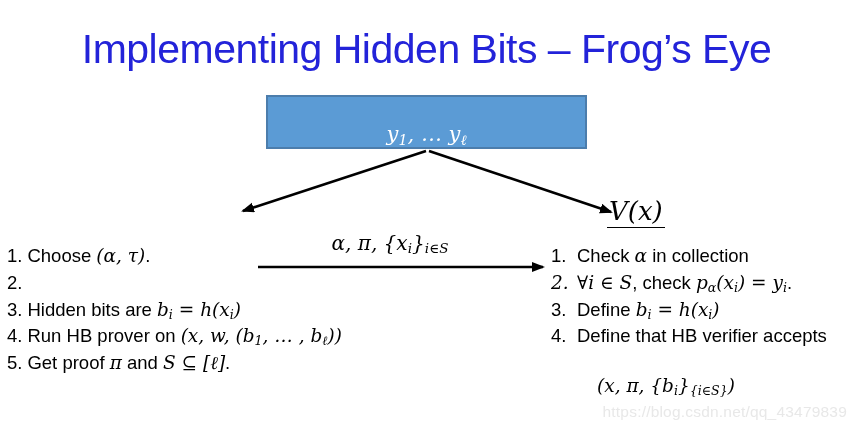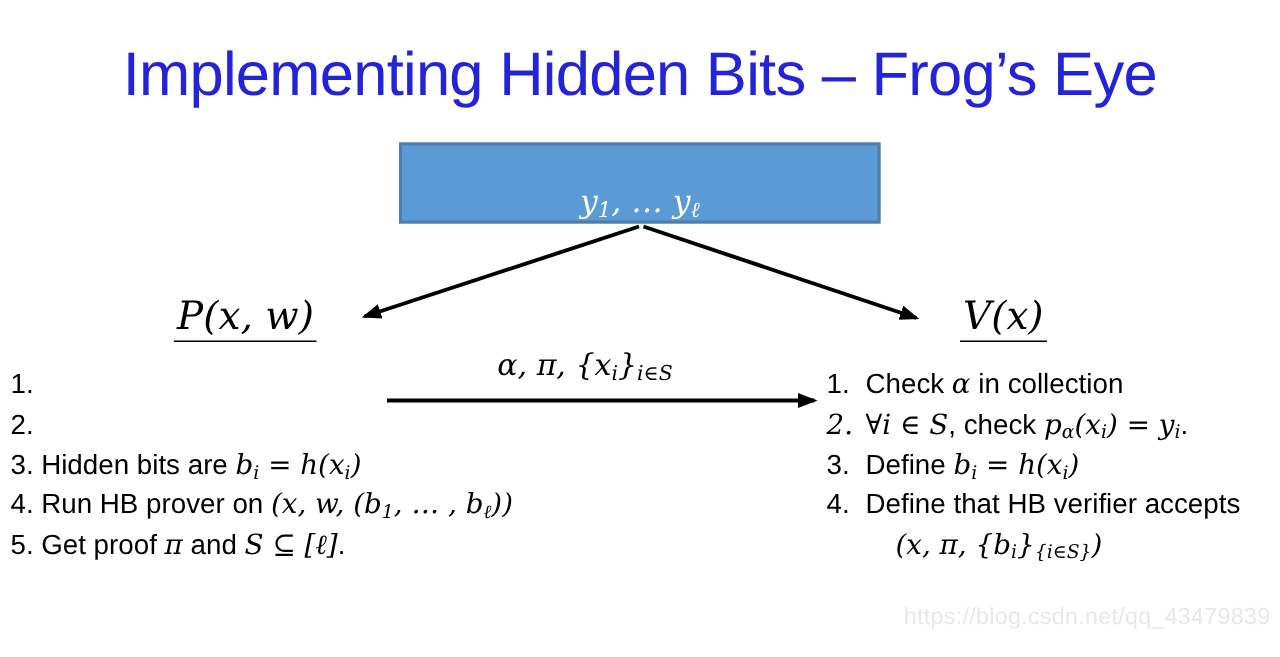--- a/index.html
+++ b/index.html
@@ -50,39 +50,39 @@
   .party-label {
     position: absolute;
     font-size: 26px;
     font-family: "DejaVu Serif", serif;
     font-style: italic;
     color: #000000;
     border-bottom: 1.6px solid #000000;
     padding: 0 2px 1px 2px;
   }
   .prover-label { left: 116px; top: 196px; }
-  .verifier-label { left: 640px; top: 196px; }
+  .verifier-label { left: 607px; top: 196px; }
 
   .message-label {
     position: absolute;
     left: 244px; top: 231px; width: 292px;
     text-align: center;
     font-size: 20px;
     color: #000000;
   }
 
   .steps { position: absolute; font-size: 18.5px; color: #000000; }
   .steps .m { font-size: 18.5px; }
   .step { height: 26.8px; white-space: nowrap; display: flex; align-items: baseline; }
   .prover-steps { left: 7px; top: 245px; }
   .prover-steps .num { margin-right: 5px; }
   .verifier-steps { left: 551px; top: 245px; }
   .verifier-steps .num { display: inline-block; width: 26px; flex: 0 0 26px; }
   .num.it { font-style: italic; font-family: "DejaVu Serif", serif; }
-  .step.continuation { padding-left: 46px; }
+  .step.continuation { padding-left: 46px; margin-top: 23px; }
 
   .watermark {
     position: absolute;
     right: 6px; top: 403px;
     font-size: 15.5px;
     color: var(--watermark-color, #e8e8e8);
     letter-spacing: 0.2px;
   }
 </style>
 </head>
@@ -100,28 +100,28 @@
     <defs>
       <marker id="ah" markerUnits="userSpaceOnUse" markerWidth="14" markerHeight="12" refX="11" refY="5" orient="auto">
         <path d="M0,0 L13,5 L0,10 z" fill="#000000"></path>
       </marker>
     </defs>
     <line x1="426" y1="151" x2="243" y2="211" stroke="#000000" stroke-width="2.6" marker-end="url(#ah)"></line>
     <line x1="429" y1="151" x2="611" y2="212" stroke="#000000" stroke-width="2.6" marker-end="url(#ah)"></line>
     <line x1="258" y1="267" x2="543" y2="267" stroke="#000000" stroke-width="2.6" marker-end="url(#ah)"></line>
   </svg>
 
-  <div class="party-label prover-label">P(x, w)</div>
   <div class="party-label verifier-label">V(x)</div>
 
   <div class="message-label m">α, π, {x<sub>i</sub>}<sub>i∈S</sub></div>
 
   <div class="steps prover-steps">
     <div class="step">
       <span class="num">1.</span>
+      <span>Choose <span class="m">(α, τ)</span>.</span>
     </div>
     <div class="step">
       <span class="num">2.</span>
     </div>
     <div class="step">
       <span class="num">3.</span>
       <span>Hidden bits are <span class="m">b<sub>i</sub> = h(x<sub>i</sub>)</span></span>
     </div>
     <div class="step">
       <span class="num">4.</span>

